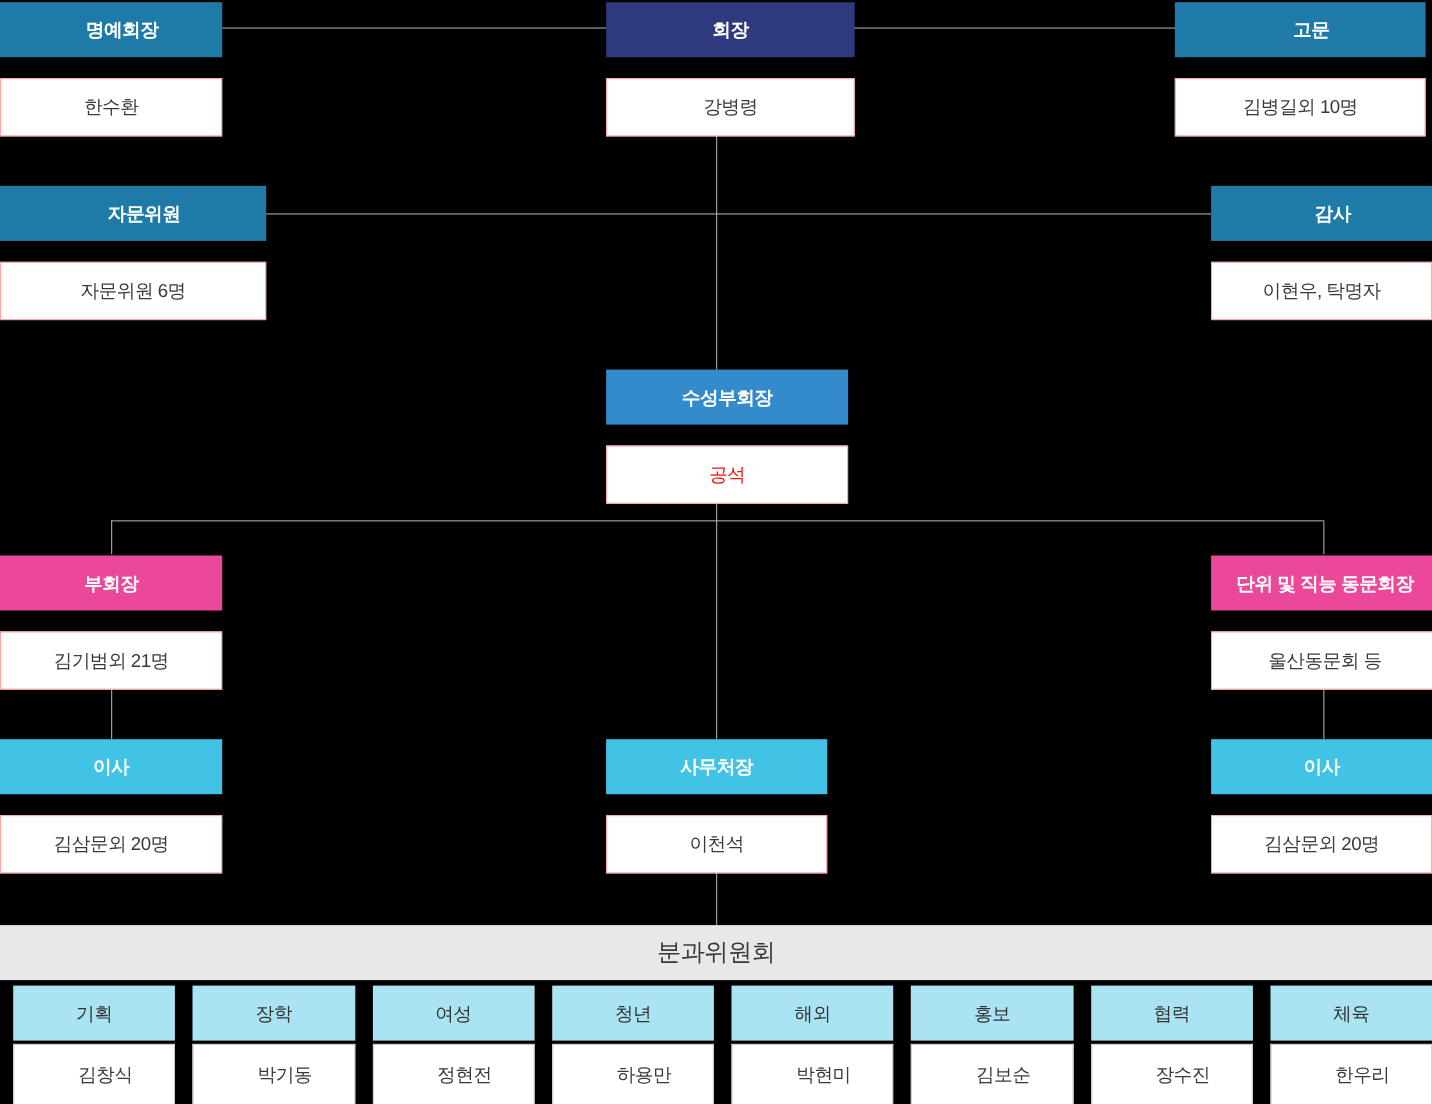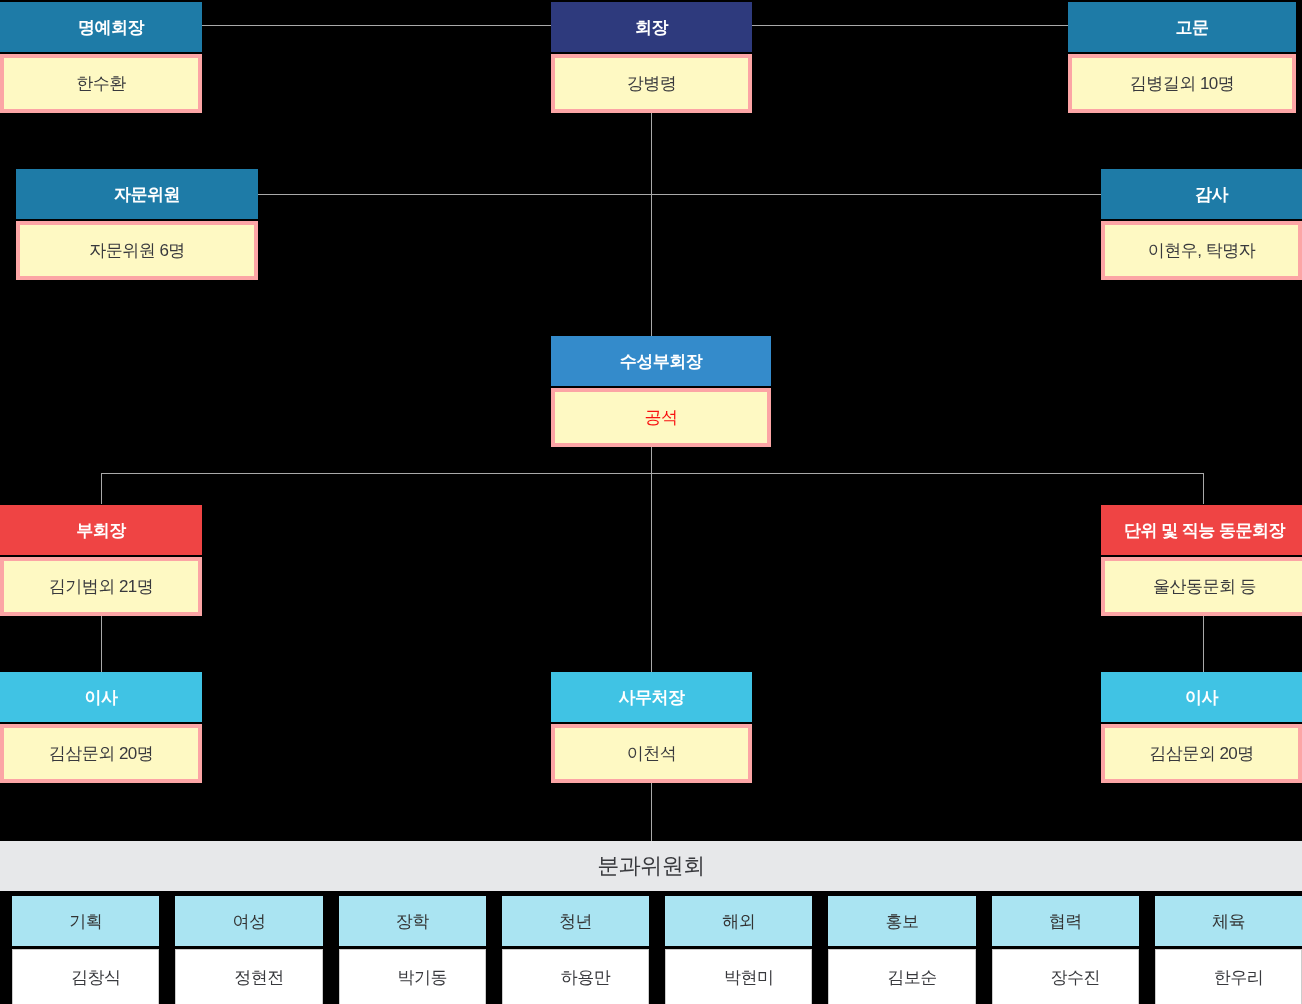--- a/index.html
+++ b/index.html
@@ -6,28 +6,28 @@
   .stage{
     position:relative;width:1302px;height:1004px;background:#000;overflow:hidden;
     font-family:"Liberation Sans","DejaVu Sans",sans-serif;
   }
   .node{position:absolute;}
   .node-head{
     height:50px;display:flex;align-items:center;justify-content:center;
     color:#fff;font-size:17px;font-weight:700;letter-spacing:-0.5px;
   }
   .node-body{
-    margin-top:2px;height:51px;background:#fef9c3;border:4px solid #fca5a5;
+    margin-top:19px;height:51px;background:#ffffff;border:1px solid #fca5a5;
     display:flex;align-items:center;justify-content:center;
     color:#38393d;font-size:17px;font-weight:500;letter-spacing:-0.5px;
   }
   .c-teal{background:#1e7ba7;padding-left:20px;}
   .c-navy{background:#2e3a7d;}
   .c-bluemid{background:#348bcb;}
-  .c-blue{background:#ef4444;}
+  .c-blue{background:#ec4899;}
   .c-cyan{background:#40c3e4;}
   .vacant{color:#f81010;}
   .hline,.vline{position:absolute;background:#a9a9a9;}
   .hline{height:1px;}
   .vline{width:1px;}
   .graybar{
     position:absolute;left:0;top:841px;width:1302px;height:50px;background:#e7e8ea;
     display:flex;align-items:center;justify-content:center;
     color:#38393d;font-size:22px;font-weight:500;letter-spacing:-0.5px;
   }
@@ -61,30 +61,30 @@
   <div class="vline" style="left:651px;top:779px;height:62px;"></div>
   <div class="vline" style="left:101px;top:473px;height:31px;"></div>
   <div class="vline" style="left:101px;top:611px;height:61px;"></div>
   <div class="vline" style="left:1203px;top:473px;height:31px;"></div>
   <div class="vline" style="left:1203px;top:611px;height:61px;"></div>
 
   <div class="node" style="left:0;top:2px;width:202px;">
     <div class="node-head c-teal">명예회장</div>
     <div class="node-body">한수환</div>
   </div>
-  <div class="node" style="left:551px;top:2px;width:201px;">
+  <div class="node" style="left:551px;top:2px;width:226px;">
     <div class="node-head c-navy">회장</div>
     <div class="node-body">강병령</div>
   </div>
   <div class="node" style="left:1068px;top:2px;width:228px;border-radius:26px;">
     <div class="node-head c-teal">고문</div>
     <div class="node-body">김병길외 10명</div>
   </div>
 
-  <div class="node" style="left:16px;top:169px;width:242px;">
+  <div class="node" style="left:0;top:169px;width:242px;">
     <div class="node-head c-teal">자문위원</div>
     <div class="node-body">자문위원 6명</div>
   </div>
   <div class="node" style="left:1101px;top:169px;width:201px;">
     <div class="node-head c-teal">감사</div>
     <div class="node-body">이현우, 탁명자</div>
   </div>
 
   <div class="node" style="left:551px;top:336px;width:220px;">
     <div class="node-head c-bluemid">수성부회장</div>
@@ -114,26 +114,26 @@
   </div>
 
   <div class="graybar">분과위원회</div>
 
   <div class="committees">
     <div class="committee">
       <div class="committee-head">기획</div>
       <div class="committee-body">김창식</div>
     </div>
     <div class="committee">
+      <div class="committee-head">장학</div>
+      <div class="committee-body">박기동</div>
+    </div>
+    <div class="committee">
       <div class="committee-head">여성</div>
       <div class="committee-body">정현전</div>
-    </div>
-    <div class="committee">
-      <div class="committee-head">장학</div>
-      <div class="committee-body">박기동</div>
     </div>
     <div class="committee">
       <div class="committee-head">청년</div>
       <div class="committee-body">하용만</div>
     </div>
     <div class="committee">
       <div class="committee-head">해외</div>
       <div class="committee-body">박현미</div>
     </div>
     <div class="committee">

